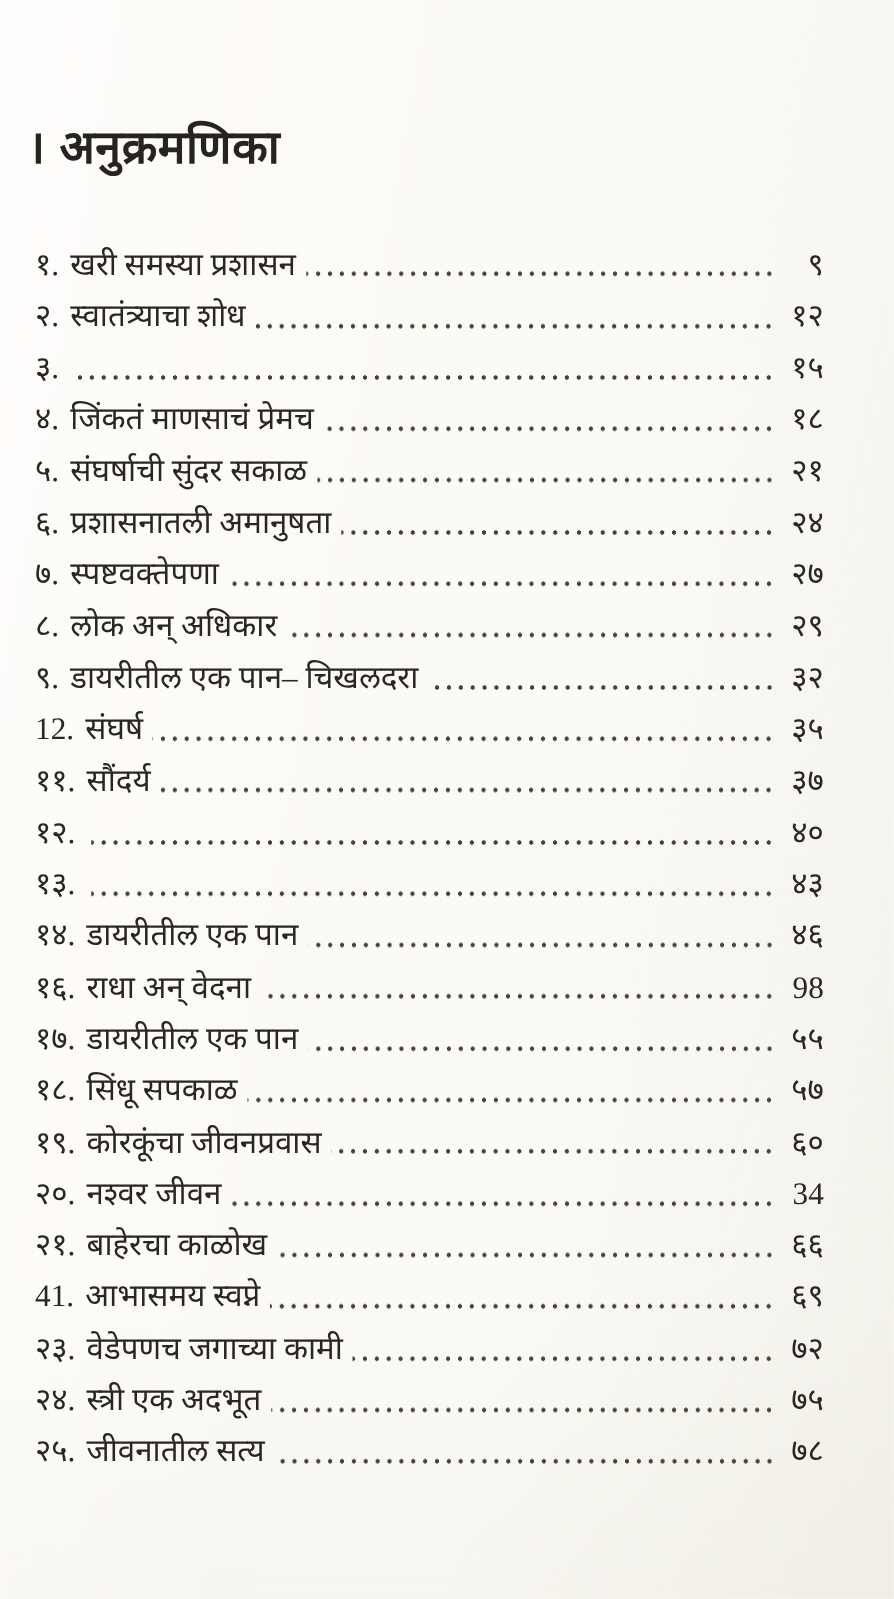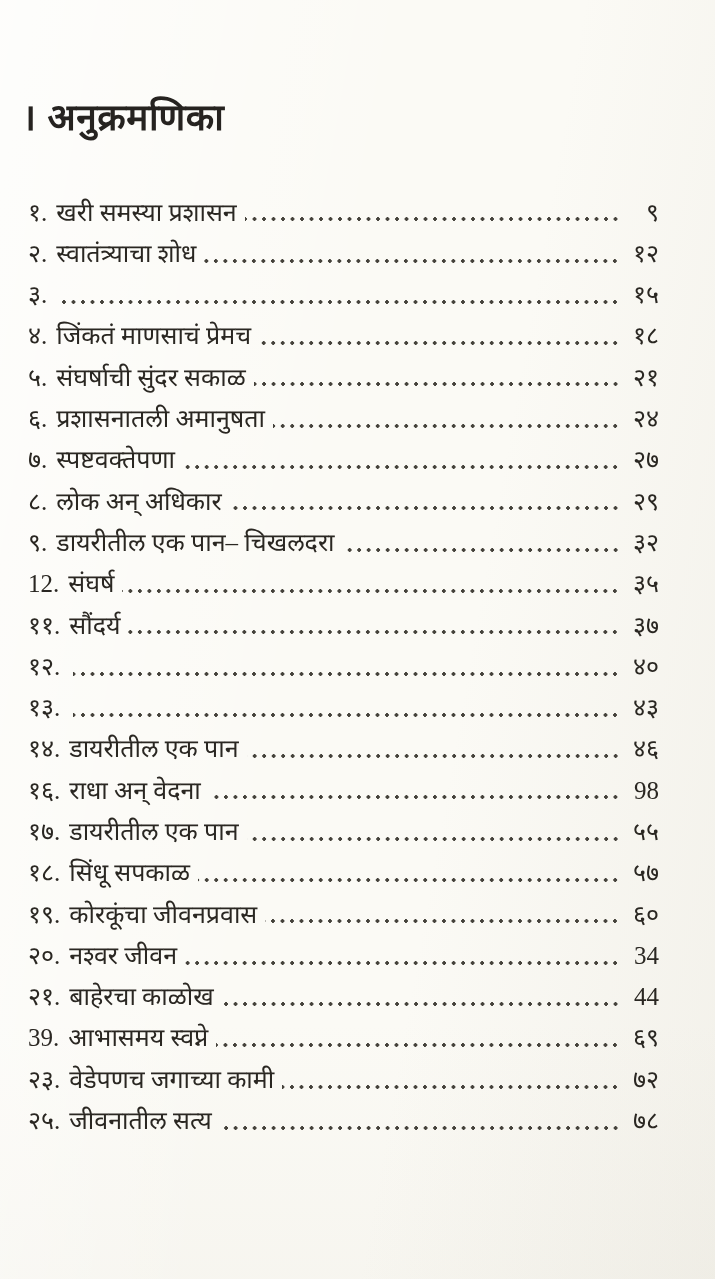--- a/index.html
+++ b/index.html
@@ -217,37 +217,43 @@
     <span class="toc-num">२०.</span>
     <span class="toc-title">नश्वर जीवन</span>
     <span class="dot-leader"></span>
     <span class="toc-page">34</span>
   </div>
 
   <div class="toc-row">
     <span class="toc-num">२१.</span>
     <span class="toc-title">बाहेरचा काळोख</span>
     <span class="dot-leader"></span>
-    <span class="toc-page">44</span>
-  </div>
-
-  <div class="toc-row">
-    <span class="toc-num">39.</span>
+    <span class="toc-page">६६</span>
+  </div>
+
+  <div class="toc-row">
+    <span class="toc-num">41.</span>
     <span class="toc-title">आभासमय स्वप्ने</span>
     <span class="dot-leader"></span>
     <span class="toc-page">६९</span>
   </div>
 
   <div class="toc-row">
     <span class="toc-num">२३.</span>
     <span class="toc-title">वेडेपणच जगाच्या कामी</span>
     <span class="dot-leader"></span>
     <span class="toc-page">७२</span>
   </div>
 
+  <div class="toc-row">
+    <span class="toc-num">२४.</span>
+    <span class="toc-title">स्त्री एक अदभूत</span>
+    <span class="dot-leader"></span>
+    <span class="toc-page">७५</span>
+  </div>
 
   <div class="toc-row">
     <span class="toc-num">२५.</span>
     <span class="toc-title">जीवनातील सत्य</span>
     <span class="dot-leader"></span>
     <span class="toc-page">७८</span>
   </div>
 </div>
 
 </div>

